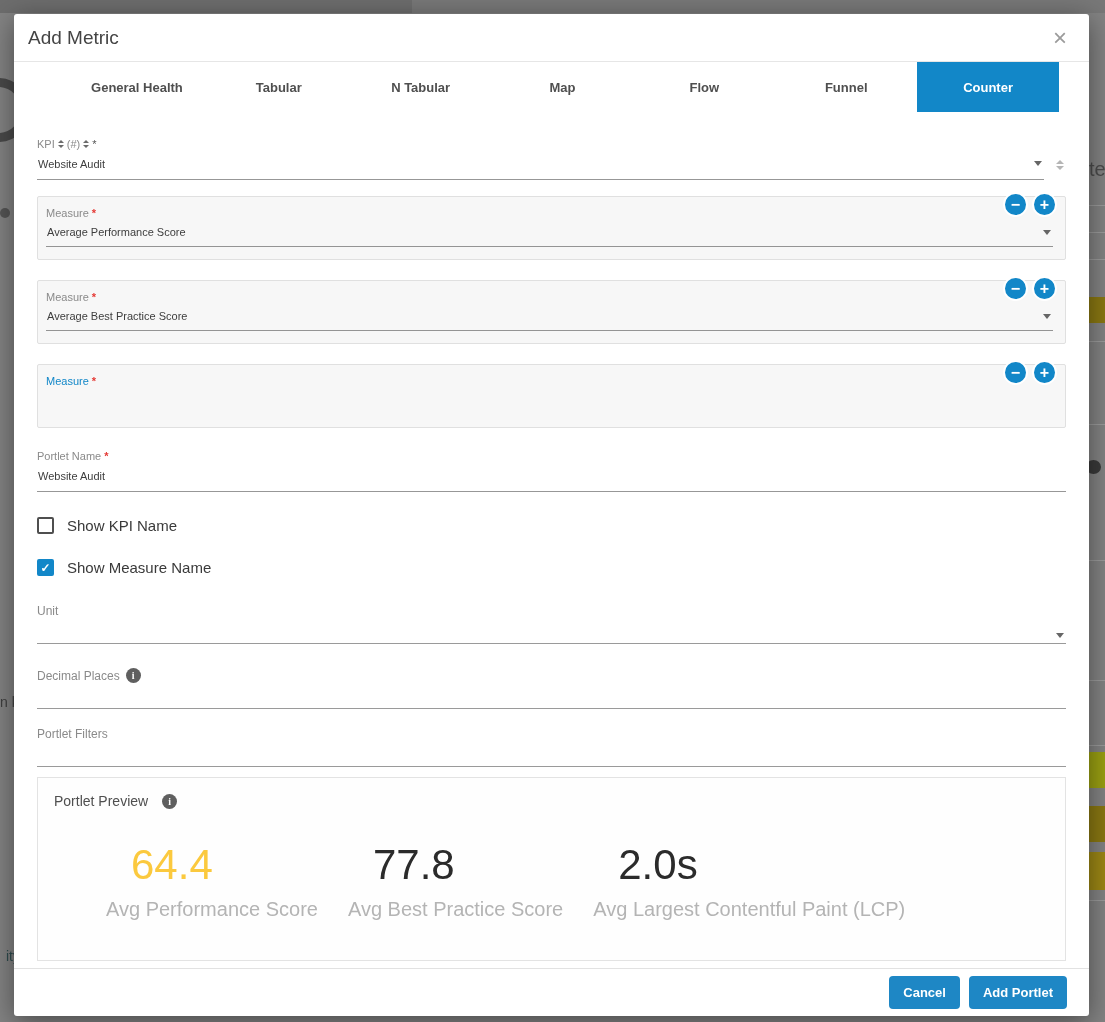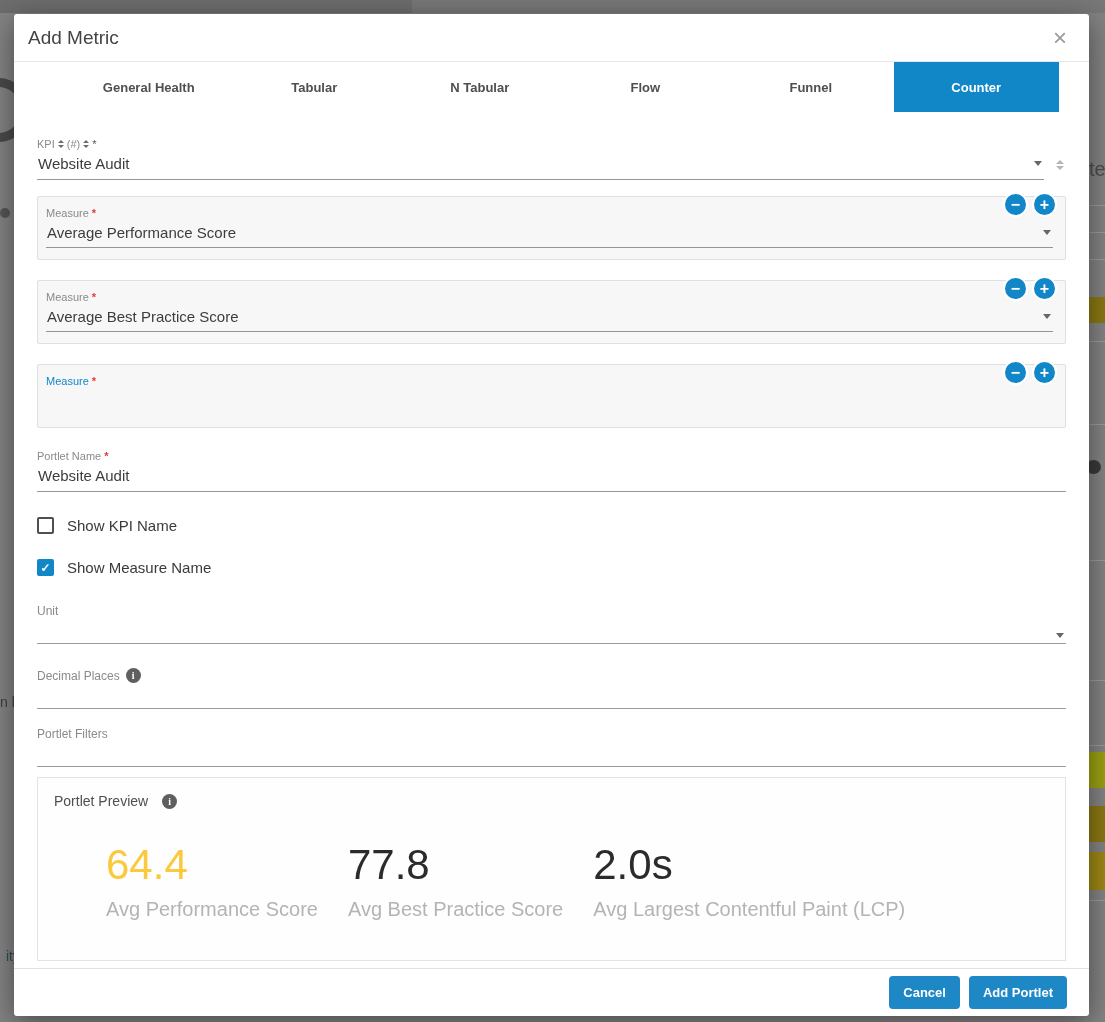--- a/index.html
+++ b/index.html
@@ -38,21 +38,21 @@
   .tab.active { background:#1287c8; color:#fff; }
 
   .modal-body { flex:1; padding:0 23px; overflow:hidden; }
 
   .tiny-label { font-size:11px; color:#8a8a8a; display:flex; align-items:center; gap:3px; }
   .star-red { color:#e53935; font-weight:700; }
   .star-gray { color:#555; }
   .field-row { display:flex; align-items:flex-end; }
   .field { flex:1; display:flex; align-items:center; border-bottom:1px solid #979797;
            padding:5px 2px 7px 1px; min-height:30px; cursor:pointer; }
-  .field-value { flex:1; font-size:15px; color:#3d3d3d; }
+  .field-value { flex:1; font-size:11px; color:#3d3d3d; }
   .caret { width:0; height:0; border-left:4.5px solid transparent; border-right:4.5px solid transparent;
            border-top:5px solid #666; margin-left:8px; flex:0 0 auto; }
   .updown { display:inline-flex; flex-direction:column; align-items:center; gap:2px; }
   .updown i { display:block; width:0; height:0; border-left:4px solid transparent; border-right:4px solid transparent; }
   .updown .up { border-bottom:4px solid #6b6b6b; }
   .updown .dn { border-top:4px solid #6b6b6b; }
   .updown.small i { border-left-width:3px; border-right-width:3px; }
   .updown.small .up { border-bottom-width:3.5px; }
   .updown.small .dn { border-top-width:3.5px; }
   .updown.ghost .up { border-bottom-color:#b5b5b5; }
@@ -86,21 +86,21 @@
   .lined-field .spacer { flex:1; }
 
   .info-icon { width:15px; height:15px; border-radius:50%; background:#5f5f5f; color:#fff;
                font-size:10px; font-weight:700; display:inline-flex; align-items:center; justify-content:center;
                font-family:"Liberation Serif", serif; }
 
   .preview-box { margin-top:10px; border:1px solid #e3e3e3; background:#fefefe; height:184px; padding:15px 16px; }
   .preview-head { display:flex; align-items:center; gap:14px; }
   .preview-title { font-size:14px; color:#4f4f4f; }
   .counters { display:flex; gap:30px; margin-top:32px; padding-left:52px; }
-  .counter-value { font-size:42px; font-weight:400; color:#2b2b2b; letter-spacing:0; }
+  .counter-value { font-size:42px; font-weight:400; color:#2b2b2b; letter-spacing:0;margin-left:25px; }
   .counter-label { font-size:20px; color:#b4b4b4; margin-top:9px; white-space:nowrap; }
 
   .modal-footer { flex:0 0 48px; border-top:1px solid #e2e2e2; display:flex; align-items:center;
                   justify-content:flex-end; gap:9px; padding:0 22px; }
   .btn { background:#1e87c5; color:#fff; border:none; border-radius:4px; font-size:13px; font-weight:700;
          padding:9px 14px; cursor:pointer; font-family:"Liberation Sans", sans-serif; }
 </style>
 </head>
 <body>
 
@@ -130,20 +130,21 @@
 
   <div class="modal-header">
     <div class="modal-title">Add Metric</div>
     <div class="close-btn">×</div>
   </div>
 
   <div class="tabs">
     <div class="tab">General Health</div>
     <div class="tab">Tabular</div>
     <div class="tab">N Tabular</div>
+    <div class="tab">Map</div>
     <div class="tab">Flow</div>
     <div class="tab">Funnel</div>
     <div class="tab active">Counter</div>
   </div>
 
   <div class="modal-body">
 
     <div class="kpi-block">
       <div class="tiny-label">
         <span>KPI</span>

